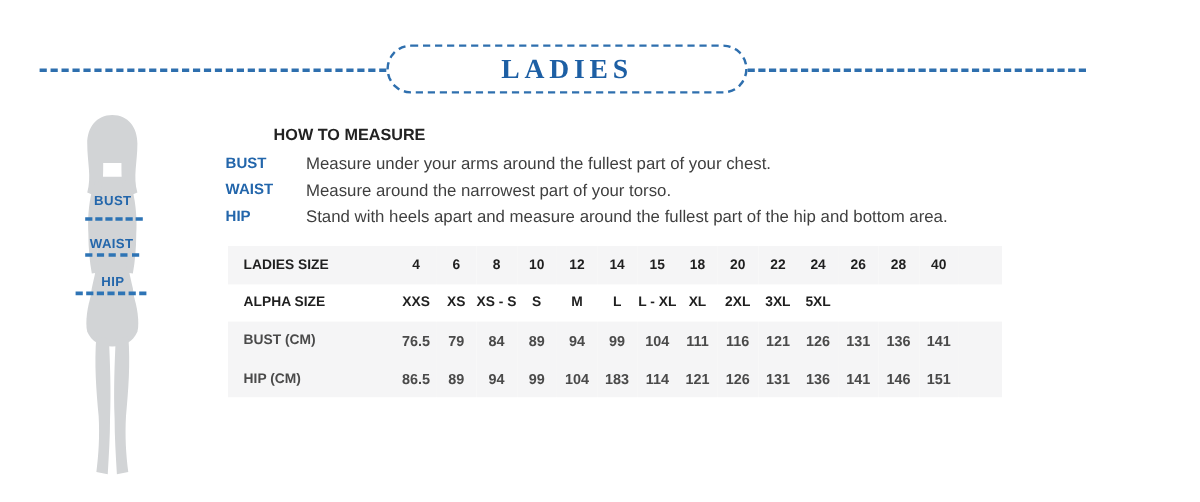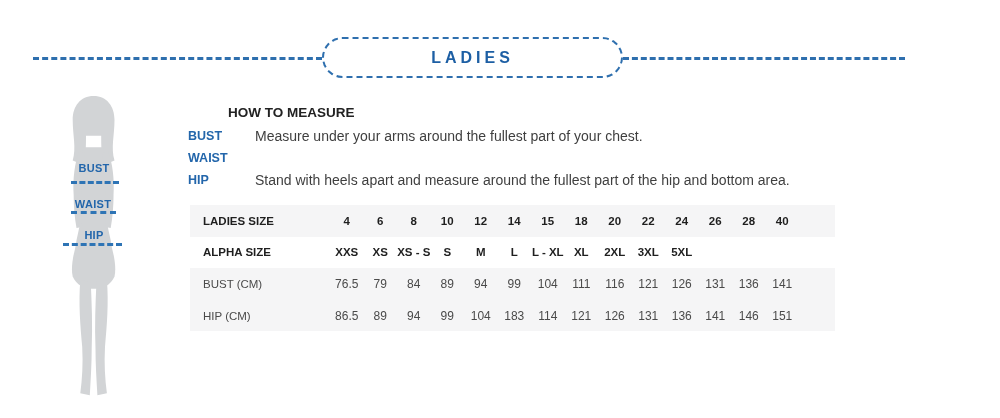--- a/index.html
+++ b/index.html
@@ -25,23 +25,24 @@
     position: absolute;
     left: 322px; top: 37px;
     width: 301px; height: 41px;
     border: 2px dashed #2e6fae;
     border-radius: 21px;
     background: #fff;
     display: flex; align-items: center; justify-content: center;
   }
   #title-capsule .title-text {
     color: #1d5fa4;
-    font-size: 16px;
+    font-size: 23px;
     font-weight: 700;
     letter-spacing: 4px;
+    font-family: Liberation Serif, serif;
   }
 
   
   #silhouette-svg { position: absolute; left: 48px; top: 94px; }
   .fig-label {
     position: absolute;
     color: #2366ab;
     font-size: 11px;
     font-weight: 700;
     text-align: center;
@@ -97,21 +98,21 @@
     vertical-align: middle;
     white-space: nowrap;
     overflow: visible;
   }
   #size-table td.row-label {
     text-align: left;
     padding-left: 13px;
   }
   #size-table tr.stripe { background: #f5f5f6; }
   #size-table tr.hdr td { font-size: 11.5px; font-weight: 700; color: #1f1f1f; }
-  #size-table tr.dat td { font-size: 12px; font-weight: 400; color: #4a4a4a; }
+  #size-table tr.dat td { font-size: 12px; font-weight: 700; color: #4a4a4a; }
   #size-table tr.dat td.row-label { font-size: 11.5px; }
 </style>
 </head>
 <body>
 
 <div id="page">
 
   <div class="dash-line" id="line-left"></div>
   <div id="title-capsule">
     <span class="title-text">LADIES</span>
@@ -139,20 +140,21 @@
   <div class="fig-dash" id="hip-line"></div>
 
   <div id="htm-title">HOW TO MEASURE</div>
 
   <div class="htm-row" id="htm-row-0">
     <span class="htm-label">BUST</span>
     <span class="htm-text">Measure under your arms around the fullest part of your chest.</span>
   </div>
   <div class="htm-row" id="htm-row-1">
     <span class="htm-label">WAIST</span>
+    <span class="htm-text">Measure around the narrowest part of your torso.</span>
   </div>
   <div class="htm-row" id="htm-row-2">
     <span class="htm-label">HIP</span>
     <span class="htm-text">Stand with heels apart and measure around the fullest part of the hip and bottom area.</span>
   </div>
 
   <table id="size-table">
     <colgroup id="size-table-cols">
         <col style="width: 140px;">
         <col style="width: 33.5px;">

